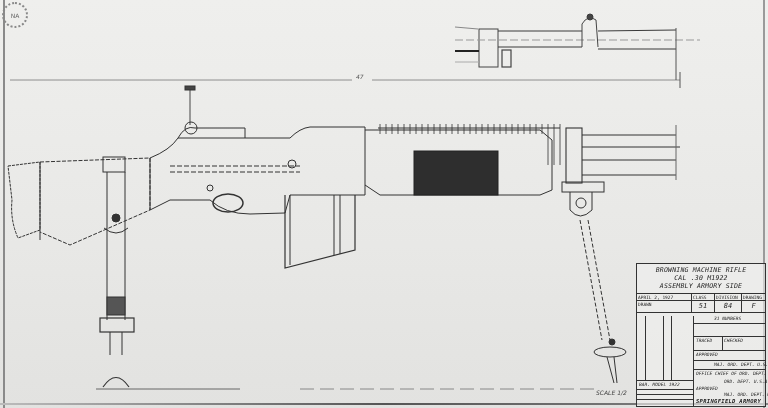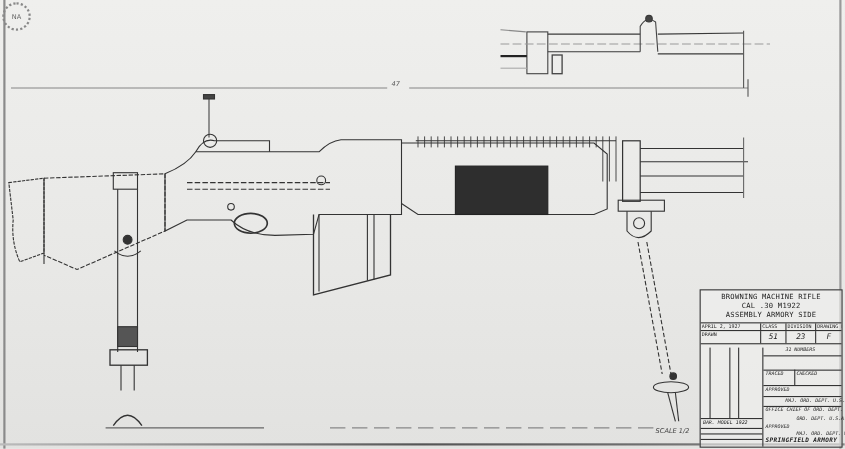--- a/index.html
+++ b/index.html
@@ -6,21 +6,21 @@
   body{width:768px;height:408px;overflow:hidden;background:#e9e9e7;font-family:"DejaVu Sans",sans-serif;position:relative;}
   .sheet{position:absolute;left:0;top:0;width:768px;height:408px;background:linear-gradient(180deg,#efefed 0%,#e8e8e6 60%,#e2e2e0 100%);}
   .border-left{position:absolute;left:3px;top:0;width:2px;height:408px;background:#8a8a8a;}
   .border-right{position:absolute;right:3px;top:0;width:2px;height:408px;background:#9a9a9a;}
   .border-bottom{position:absolute;left:0;bottom:3px;width:768px;height:2px;background:linear-gradient(90deg,#bbb,#555 50%,#888);}
   .seal{position:absolute;left:2px;top:2px;width:22px;height:22px;border-radius:50%;border:2px dotted #888;display:flex;align-items:center;justify-content:center;font-size:6px;color:#666;}
   svg.drawing{position:absolute;left:0;top:0;}
   .dim-label{position:absolute;left:356px;top:73px;font-size:6px;color:#555;font-style:italic;}
   .scale-label{position:absolute;left:596px;top:389px;font-size:6px;color:#444;font-style:italic;}
   .title-block{position:absolute;left:636px;top:263px;width:128px;height:142px;border:1.5px solid #333;background:rgba(240,240,238,0.6);font-family:"DejaVu Sans Mono",monospace;color:#222;}
-  .tb-title{font-size:6.5px;text-align:center;line-height:8px;padding:2px 2px 1px;letter-spacing:0.2px;border-bottom:1px solid #333;height:26px;}
+  .tb-title{font-size:6.5px;text-align:center;line-height:8px;padding:2px 2px 1px;font-style:italic;letter-spacing:0.2px;border-bottom:1px solid #333;height:26px;}
   .tb-row{display:flex;border-bottom:1px solid #333;font-size:4.5px;justify-content:space-between;}
   .tb-cell{border-right:1px solid #333;padding:1px;overflow:hidden;white-space:nowrap;}
   .tb-cell:last-child{border-right:none;}
   .tb-big{font-size:7px;font-style:italic;text-align:center;}
   .tb-lower{position:absolute;left:0;top:52px;width:128px;height:90px;}
   .tb-left{position:absolute;left:0;top:0;width:56px;height:90px;border-right:1px solid #333;}
   .tb-right{position:absolute;left:57px;top:0;width:71px;height:90px;}
   .tb-line{position:absolute;left:0;height:1px;background:#333;width:100%;}
   .tb-vline{position:absolute;top:0;width:1px;background:#333;}
   .tb-txt{position:absolute;font-size:4.5px;font-style:italic;white-space:nowrap;}
@@ -174,21 +174,21 @@
     </div>
     <div class="tb-row" style="height:6px;">
       <div class="tb-cell" style="width:52px;">APRIL 2, 1927</div>
       <div class="tb-cell" style="width:20px;">CLASS</div>
       <div class="tb-cell" style="width:24px;">DIVISION</div>
       <div class="tb-cell" style="flex:1;">DRAWING NO.</div>
     </div>
     <div class="tb-row" style="height:11px;">
       <div class="tb-cell" style="width:52px;">DRAWN</div>
       <div class="tb-cell tb-big" style="width:20px;">51</div>
-      <div class="tb-cell tb-big" style="width:24px;">23</div>
+      <div class="tb-cell tb-big" style="width:24px;">84</div>
       <div class="tb-cell tb-big" style="flex:1;">F</div>
     </div>
     <div class="tb-lower">
       <div class="tb-left">
         <div class="tb-vline" style="left:8px;height:64px;"></div>
         <div class="tb-vline" style="left:26px;height:64px;"></div>
         <div class="tb-vline" style="left:34px;height:64px;"></div>
         <div class="tb-line" style="top:64px;"></div>
         <span class="tb-txt" style="left:2px;top:66px;">BAR. MODEL 1922</span>
         <div class="tb-line" style="top:73px;"></div>

